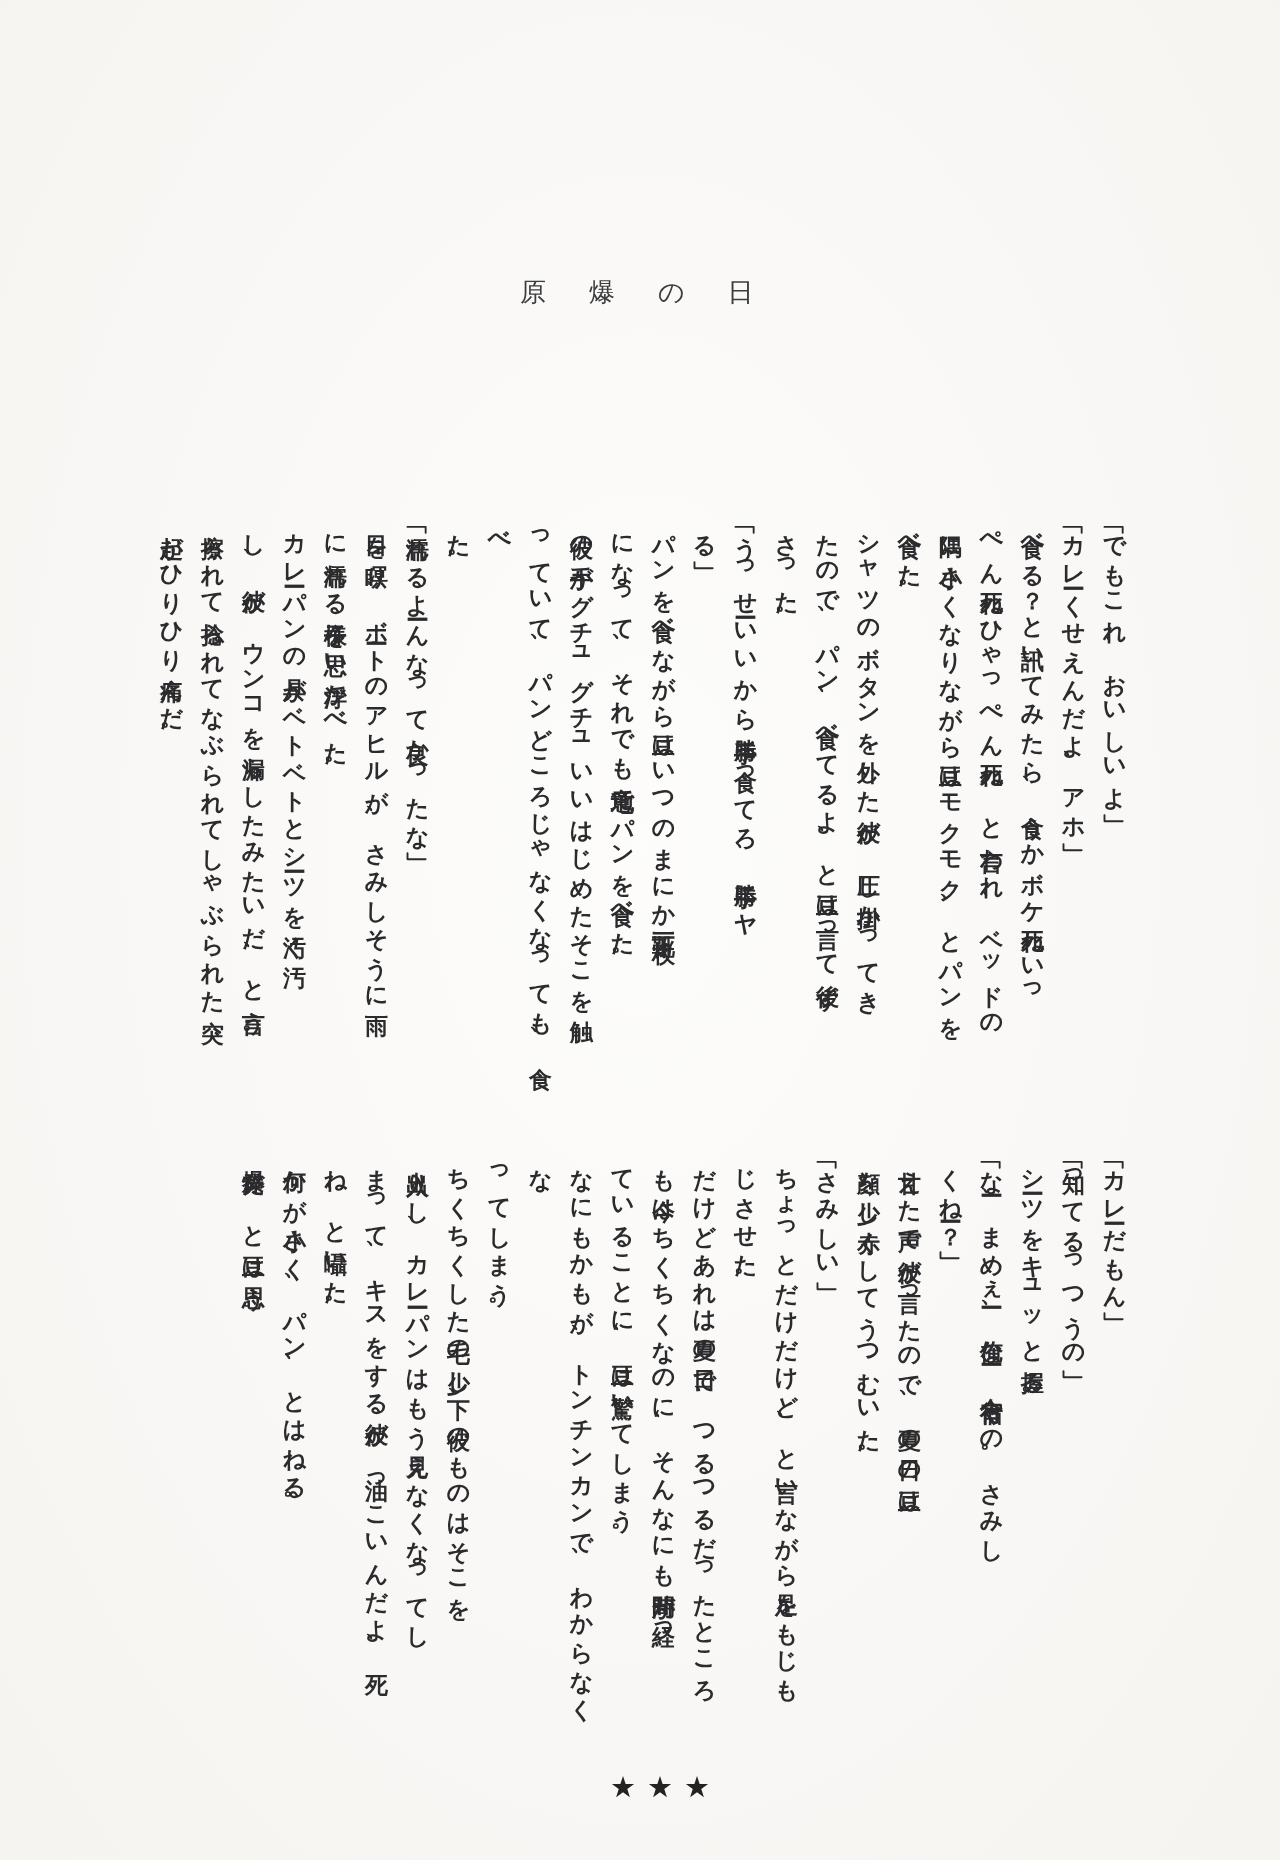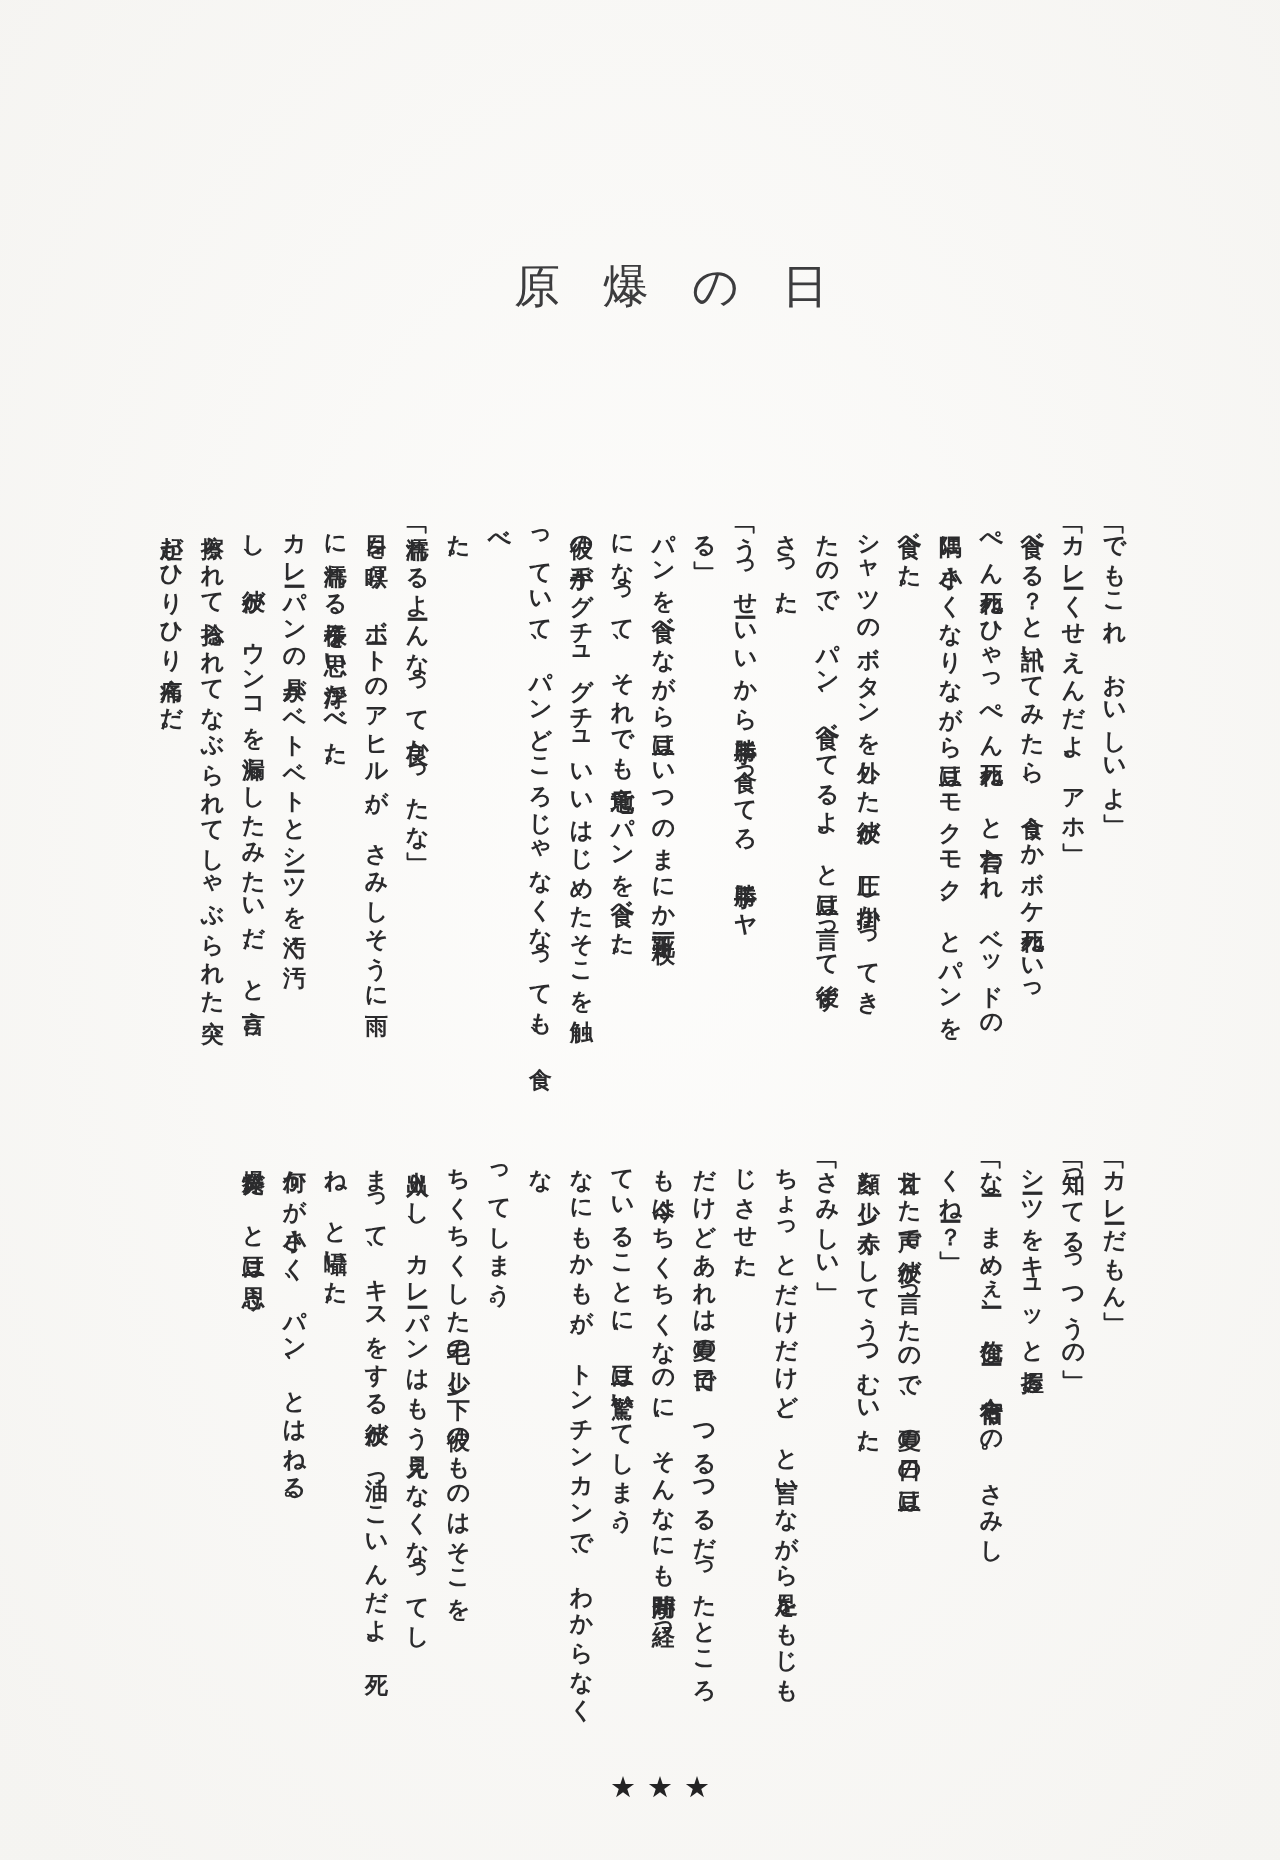--- a/index.html
+++ b/index.html
@@ -15,24 +15,24 @@
     position: absolute;
     inset: 0;
     background:
       radial-gradient(ellipse at 50% 45%, rgba(255,255,255,0.6), rgba(0,0,0,0.02) 95%),
       #faf9f6;
   }
   .title {
     position: absolute;
     top: 262px;
     left: 512px;
-    margin: 2px;
+    margin: 8px;
     font-family: "Liberation Serif", "DejaVu Serif", serif;
     font-weight: normal;
-    font-size: 46px;
+    font-size: 26px;
     line-height: 46px;
     letter-spacing: 43px;
     color: #3c3c3e;
     white-space: nowrap;
   }
   .vtext {
     position: absolute;
     writing-mode: vertical-rl;
     text-orientation: mixed;
     font-size: 23px;

